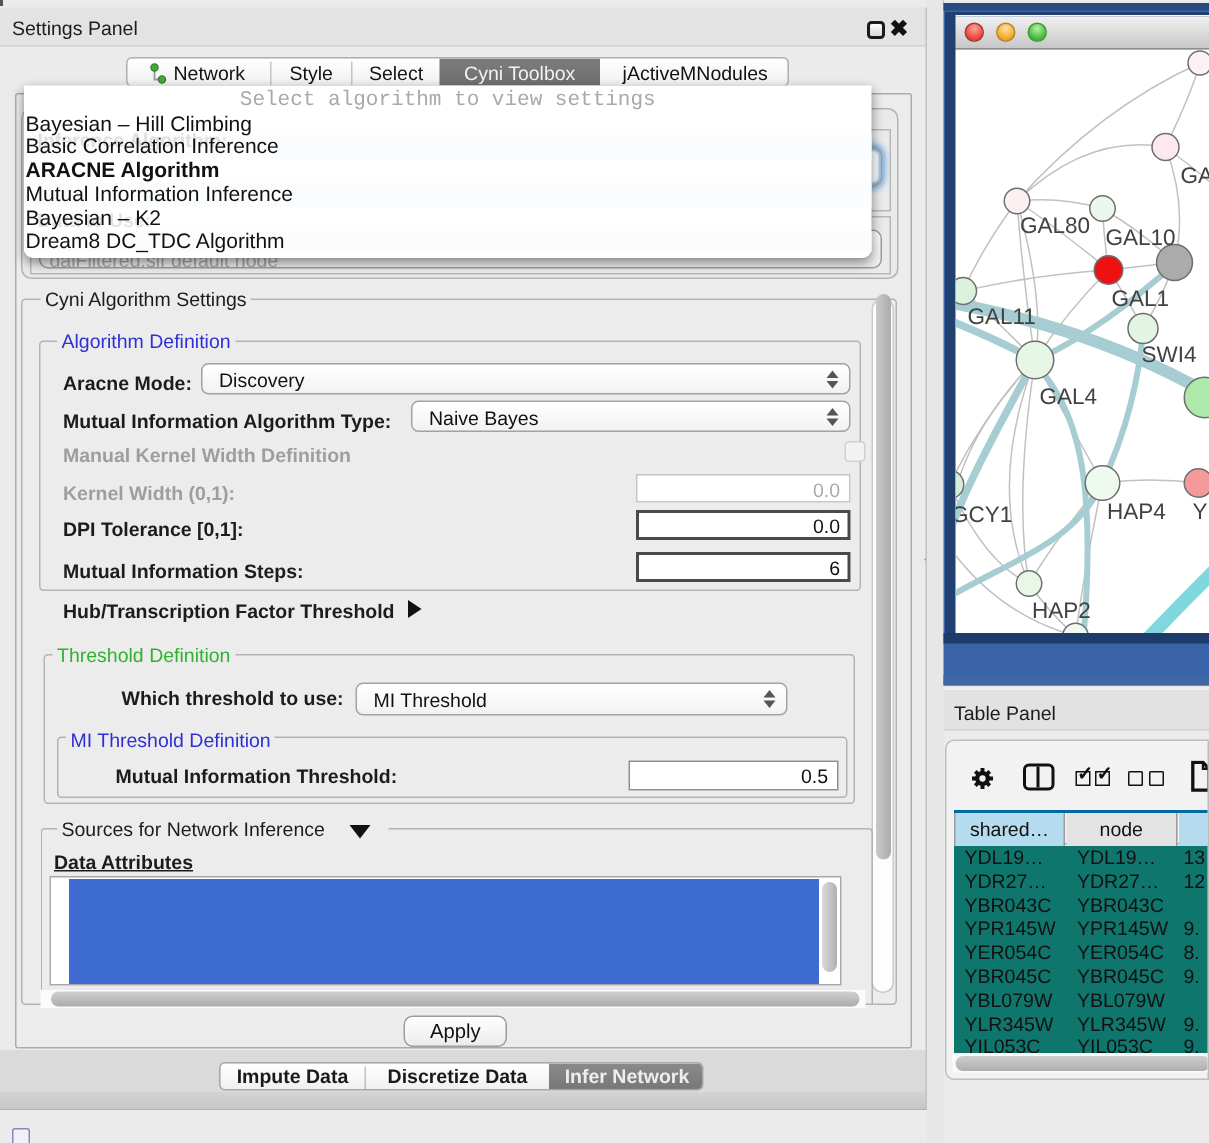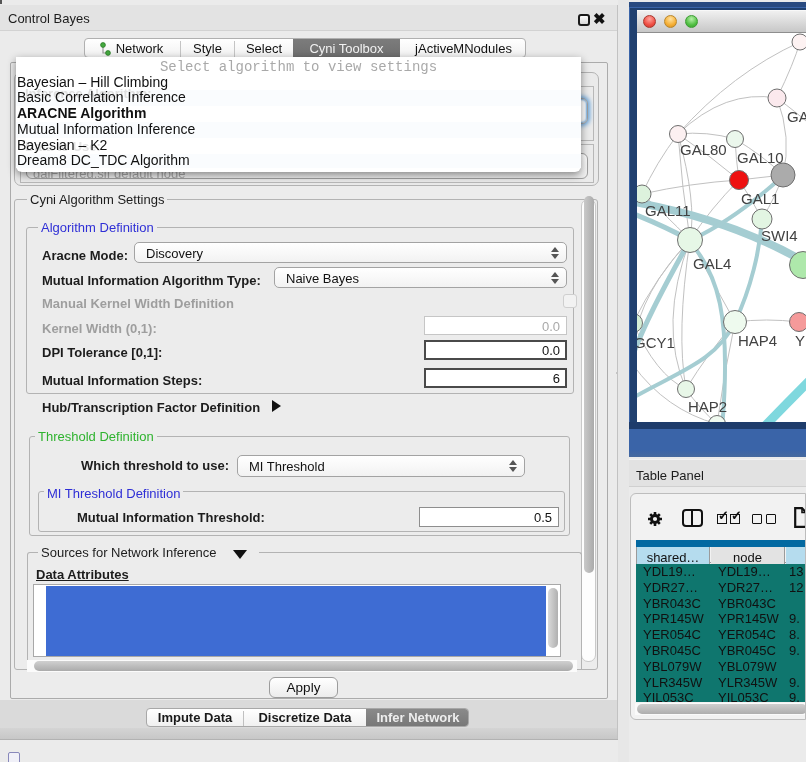--- a/index.html
+++ b/index.html
@@ -16,21 +16,21 @@
   .steppers:after { content:""; position:absolute; left:1px; bottom:1px; border-left:4px solid transparent; border-right:4px solid transparent; border-top:5px solid #555; }
   .tfield { position:absolute; background:#fff; font-size:13px; text-align:right; }
   .lbl { position:absolute; font-size:13px; font-weight:bold; color:#1c1c1c; white-space:nowrap; }
 </style>
 </head>
 <body>
 
 <div class="abs" style="left:0;top:5;width:618px;height:734px;"></div>
 
 <div class="abs" style="left:0;top:5px;width:618px;height:26px;background:#e3e3e3;border-bottom:1px solid #d2d2d2;">
-  <div class="abs" style="left:8px;top:6px;font-size:13px;color:#1c1c1c;">Control Bayes</div>
+  <div class="abs" style="left:8px;top:6px;font-size:13px;color:#1c1c1c;">Settings Panel</div>
   <div class="abs" style="left:578px;top:9px;width:12px;height:12px;border:2px solid #1a1a1a;border-radius:3px;background:linear-gradient(#fdfdfd,#d8d8d8);"></div>
   <div class="abs" style="left:593px;top:5px;width:14px;height:18px;font-size:15px;font-weight:bold;color:#111;">✖</div>
 </div>
 
 <div class="abs" style="left:0;top:0;width:2px;height:4px;background:#555;"></div>
 
 <div class="abs" style="left:84px;top:38px;width:442px;height:20px;background:linear-gradient(#ffffff,#f1f1f1);border:1px solid #b0b0b0;border-radius:4px;overflow:hidden;">
   <div class="abs" style="left:0;top:0;width:95px;height:20px;font-size:13px;color:#111;text-align:center;line-height:19px;padding-left:14px;">Network</div>
   <div class="abs" style="left:95px;top:2px;width:1px;height:16px;background:#c4c4c4;"></div>
   <div class="abs" style="left:96px;top:0;width:53px;height:20px;font-size:13px;color:#111;text-align:center;line-height:19px;">Style</div>
@@ -83,21 +83,21 @@
 
 <div class="lbl" style="left:42px;top:321px;color:#9e9e9e;">Kernel Width (0,1):</div>
 <div class="tfield" style="left:424px;top:316px;width:143px;height:19px;border:1px solid #c6c6c6;color:#a9a9a9;padding:2px 6px 0 0;">0.0</div>
 
 <div class="lbl" style="left:42px;top:345px;">DPI Tolerance [0,1]:</div>
 <div class="tfield" style="left:424px;top:340px;width:143px;height:20px;border:2px solid #4a4a4a;color:#111;padding:1px 5px 0 0;">0.0</div>
 
 <div class="lbl" style="left:42px;top:373px;">Mutual Information Steps:</div>
 <div class="tfield" style="left:424px;top:368px;width:143px;height:20px;border:2px solid #4a4a4a;color:#111;padding:1px 5px 0 0;">6</div>
 
-<div class="lbl" style="left:42px;top:400px;">Hub/Transcription Factor Definition</div>
+<div class="lbl" style="left:42px;top:400px;">Hub/Transcription Factor Threshold</div>
 <div class="abs" style="left:272px;top:400px;width:0;height:0;border-top:6px solid transparent;border-bottom:6px solid transparent;border-left:9px solid #111;"></div>
 
 <div class="gbox" style="left:29px;top:436px;width:541px;height:100px;"></div>
 <div class="gtitle" style="left:35px;top:430px;color:#2fb32f;">Threshold Definition</div>
 
 <div class="lbl" style="left:81px;top:458px;">Which threshold to use:</div>
 <div class="combo" style="left:237px;top:455px;width:288px;height:22px;">
     <span class="ct">MI Threshold</span>
     <span class="steppers"></span>
   </div>
@@ -261,21 +261,21 @@
   <div class="abs" style="left:87px;top:13.5px;font-size:13px;font-weight:bold;color:#111;">✓</div>
   <div class="abs" style="left:99px;top:20px;width:10px;height:10px;border:1.5px solid #111;"></div>
   <div class="abs" style="left:100px;top:13.5px;font-size:13px;font-weight:bold;color:#111;">✓</div>
   <div class="abs" style="left:121px;top:20px;width:10px;height:10px;border:1.5px solid #111;border-radius:1px;"></div>
   <div class="abs" style="left:135px;top:20px;width:10px;height:10px;border:1.5px solid #111;border-radius:1px;"></div>
   <svg class="abs" style="left:163px;top:13px;" width="13" height="21" viewBox="0 0 13 21">
     <path d="M1.2 1.2 L8 1.2 L12 5.5 L12 19.8 L1.2 19.8 Z" fill="none" stroke="#111" stroke-width="2.2"></path>
     <path d="M8 1.2 L8 5.5 L12 5.5" fill="none" stroke="#111" stroke-width="1.6"></path>
   </svg>
 
-  <div class="abs" style="left:5px;top:46px;width:171px;height:23px;border-top:7px solid #0369a1;border-bottom:1px solid #9b9b9b;">
+  <div class="abs" style="left:5px;top:46px;width:171px;height:23px;border-top:2px solid #0369a1;border-bottom:1px solid #9b9b9b;">
     <div class="abs" style="left:0;top:0;width:74px;height:23px;background:#b5dcee;border-left:1px solid #9b9b9b;border-right:1px solid #9b9b9b;font-size:13px;text-align:center;line-height:22px;color:#111;">shared…</div>
     <div class="abs" style="left:75px;top:0;width:74px;height:23px;background:#e3e3e3;border-right:1px solid #9b9b9b;font-size:13px;text-align:center;line-height:22px;color:#111;">node</div>
     <div class="abs" style="left:150px;top:0;width:26px;height:23px;background:#b5dcee;font-size:13px;color:#111;"></div>
   </div>
 
   <div class="abs" style="left:5px;top:70px;width:171px;height:138px;background:#0f766e;overflow:hidden;">
     <div class="abs" style="left:7px;top:0px;font-size:13px;color:#111;line-height:15.8px;">YDL19…<br>YDR27…<br>YBR043C<br>YPR145W<br>YER054C<br>YBR045C<br>YBL079W<br>YLR345W<br>YIL053C</div>
     <div class="abs" style="left:82px;top:0px;font-size:13px;color:#111;line-height:15.8px;">YDL19…<br>YDR27…<br>YBR043C<br>YPR145W<br>YER054C<br>YBR045C<br>YBL079W<br>YLR345W<br>YIL053C</div>
     <div class="abs" style="left:153px;top:0px;font-size:13px;color:#111;line-height:15.8px;">13<br>12<br>&nbsp;<br>9.<br>8.<br>9.<br>&nbsp;<br>9.<br>9.</div>
   </div>

